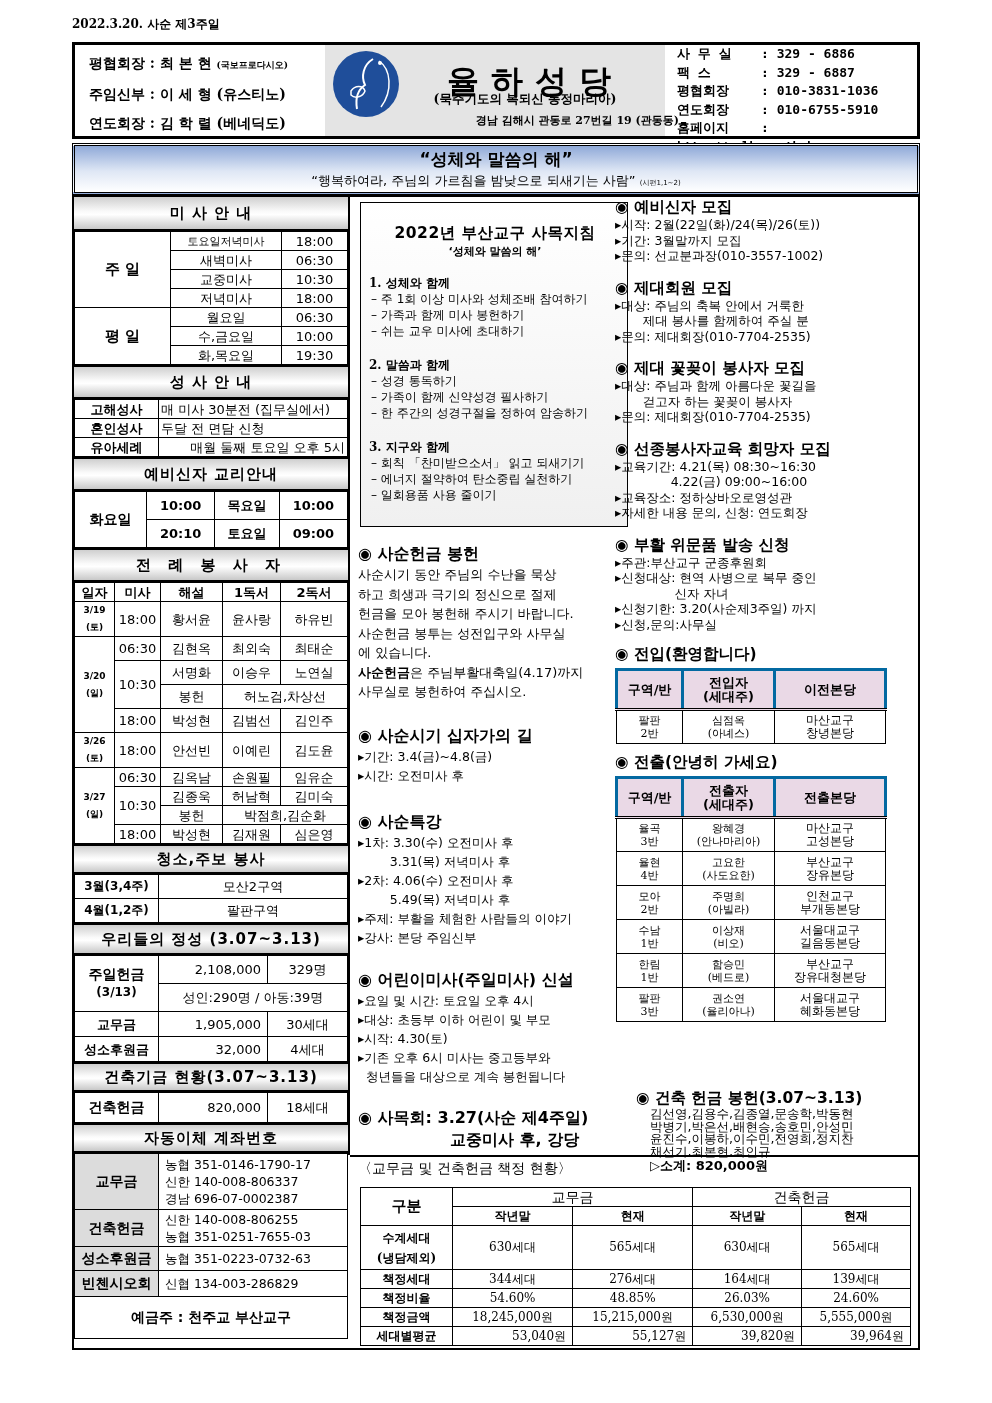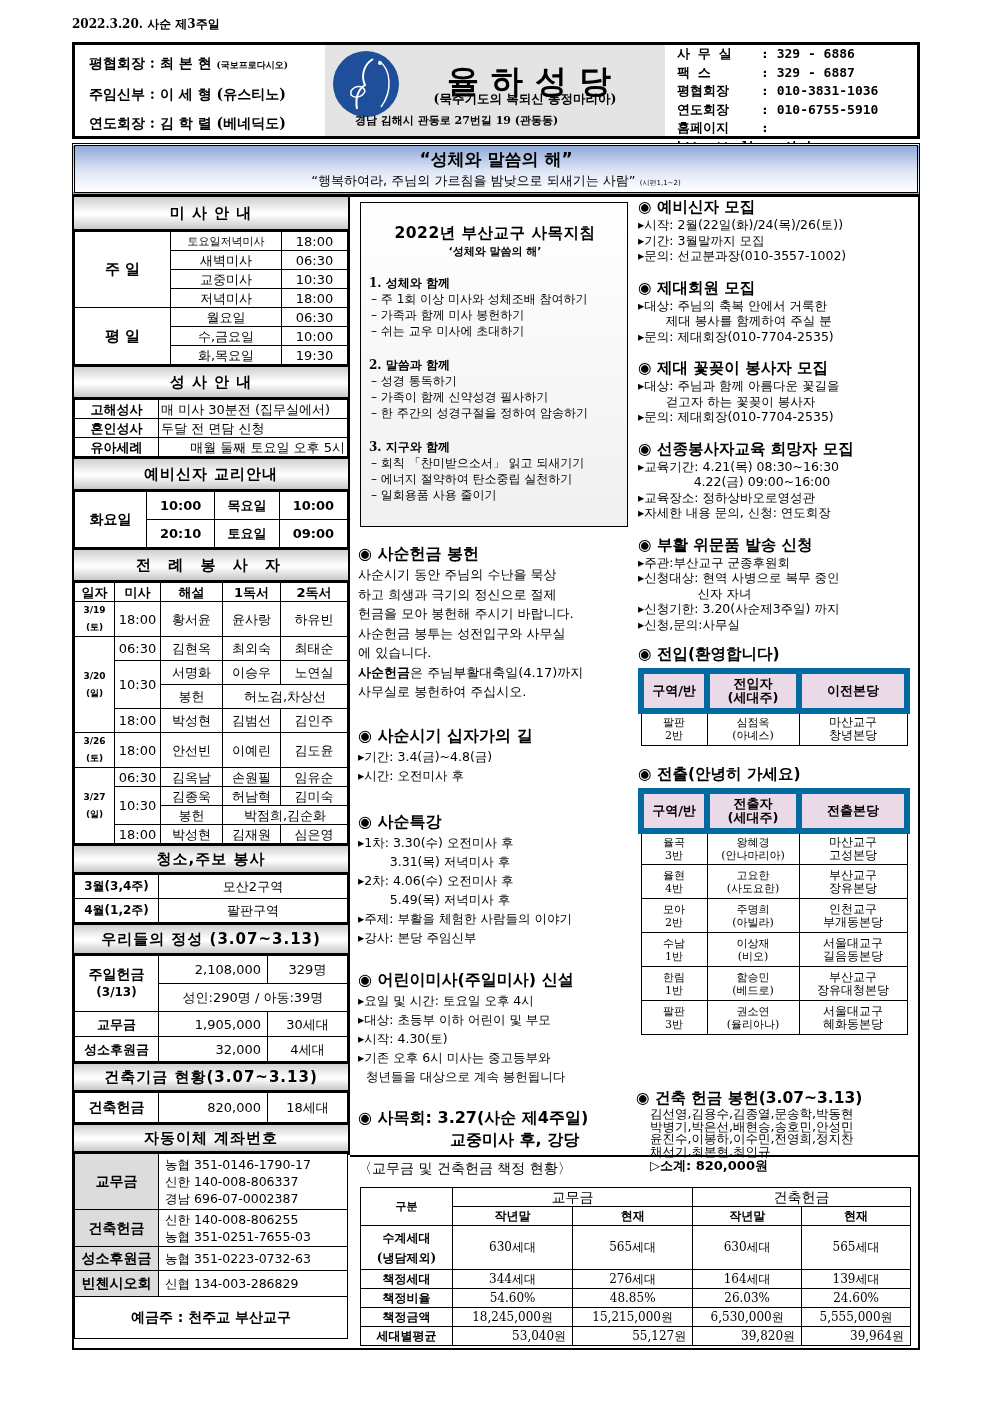--- a/index.html
+++ b/index.html
@@ -8,21 +8,21 @@
   .date-line { left: 72px; top: 16px; font-family: "DejaVu Serif", serif; font-size: 12px; font-weight: bold; }
 
   
   .header { left: 72px; top: 42px; width: 848px; height: 97px; border: 3px solid #000; background: #fff; }
   .hdr-left { left: 14px; top: 4px; width: 230px; font-family: "DejaVu Serif", serif; font-size: 14px; font-weight: bold; line-height: 29px; }
   .hdr-left .small { font-size: 9px; }
   .hdr-center { left: 250px; top: 0; width: 340px; height: 91px; background: #e4e4e4; }
   .logo { left: 8px; top: 6px; width: 66px; height: 66px; border-radius: 50%; background: #1f4e9a; }
   .church-name { left: 90px; top: 12px; width: 240px; text-align: center; font-size: 32px; font-weight: bold; letter-spacing: 12px; line-height: 48px; }
   .church-sub { left: 60px; top: 46px; width: 280px; text-align: center; font-size: 12.5px; font-weight: bold; font-family: "DejaVu Serif", serif; }
-  .church-addr { left: 30px; top: 68px; width: 310px; text-align: left; font-size: 11px; font-weight: bold; font-family: "DejaVu Serif", serif; }
+  .church-addr { left: 44px; top: 68px; width: 310px; text-align: right; font-size: 11px; font-weight: bold; font-family: "DejaVu Serif", serif; }
   .hdr-right { left: 602px; top: 0; width: 240px; font-family: "DejaVu Sans Mono", monospace; font-size: 13px; font-weight: bold; line-height: 18.5px; }
   .hdr-right .lbl { display: inline-block; width: 84px; }
   .hdr-right .link { text-decoration: underline; font-size: 12px; }
 
   
   .banner { left: 72px; top: 143px; width: 848px; height: 52px; border: 3px double #000; border-width: 3px; background: linear-gradient(#8fa9d8, #dfe7f5 55%, #fff); }
   .banner-title { left: 0; top: 2px; width: 100%; text-align: center; font-size: 17px; font-weight: bold; }
   .banner-sub { left: 0; top: 26px; width: 100%; text-align: center; font-size: 13px; }
   .banner-sub .ref { font-size: 7px; }
 
@@ -46,25 +46,25 @@
   .guide-title { text-align: center; font-size: 15.5px; font-weight: bold; letter-spacing: 0.5px; }
   .guide-sub { text-align: center; font-size: 11px; font-weight: bold; margin-bottom: 16px; }
   .guide-h { font-family: "DejaVu Serif", serif; font-weight: bold; font-size: 12px; margin-top: 0; line-height: 16px; }
   .guide-li { font-size: 12px; line-height: 16px; padding-left: 2px; }
   .guide-gap { height: 18px; }
   .notice-h { font-size: 16px; font-weight: bold; line-height: 22px; }
   .notice-p { font-size: 13px; line-height: 19.5px; }
   .bullet { font-size: 12.5px; line-height: 19px; }
 
   
-  .rcol { left: 638px; top: 197px; width: 280px; }
+  .rcol { left: 615px; top: 197px; width: 280px; }
   .rh { font-size: 15.5px; font-weight: bold; line-height: 20px; }
   .rb { font-size: 12.5px; line-height: 15.5px; }
   table.mv { border-collapse: collapse; width: 272px; font-size: 11px; }
-  table.mv th { background: #ead9e6; border: 6px solid #0369a1; font-size: 13px; font-weight: bold; height: 40px; line-height: 14px; }
+  table.mv th { background: #ead9e6; border: 3px solid #0369a1; font-size: 13px; font-weight: bold; height: 40px; line-height: 14px; }
   table.mv thead tr { border-bottom: 3px double #000; }
   table.mv td { border: 1px solid #000; text-align: center; font-family: "DejaVu Serif", serif; font-size: 11px; line-height: 13px; height: 34px; }
   table.mv td.big { font-size: 12px; }
 
   
   .stats { left: 350px; top: 1155px; width: 570px; height: 195px; border-top: 2px solid #000; }
   .stats-title { left: 8px; top: 3px; font-size: 14px; }
   table.st { position: absolute; left: 10px; top: 30px; width: 551px; border-collapse: collapse; font-family: "DejaVu Serif", serif; font-size: 12px; }
   table.st td { border: 1px solid #000; text-align: center; height: 19px; line-height: 17px; }
   table.st .rowh { font-weight: bold; }
@@ -451,21 +451,21 @@
 2반</td>
             <td style="white-space:pre-line">심점옥
 (아녜스)</td>
             <td class="big" style="white-space:pre-line">마산교구
 창녕본당</td>
           </tr>
       </tbody>
     </table>
   </div>
 
-  <div style="margin-top:18px">
+  <div style="margin-top:8px">
     <div class="rh" style="margin-bottom:4px">◉ 전출(안녕히 가세요)</div>
     <table class="mv">
       <thead>
           <tr>
         <th style="width:66px">구역/반</th>
         <th style="width:92px;white-space:pre-line">전출자
 (세대주)</th>
         <th>전출본당</th>
       </tr>
         </thead>
@@ -532,21 +532,21 @@
     <div>채선기,최본현,최인규</div>
     <div class="b" style="font-size:13px;line-height:16px">▷소계: 820,000원</div>
   </div>
 </div>
 
 <div class="abs stats">
   <div class="abs stats-title">〈교무금 및 건축헌금 책정 현황〉</div>
   <table class="st">
     <tbody>
         <tr>
-      <td rowspan="2" class="rowh" style="width:92px;font-size:11px">구분</td>
+      <td rowspan="2" class="rowh" style="width:92px;font-size:15px">구분</td>
       <td colspan="2" style="font-size:14px">교무금</td>
       <td colspan="2" style="font-size:14px">건축헌금</td>
     </tr>
     <tr class="rowh">
       <td>작년말</td>
           <td>현재</td>
           <td>작년말</td>
           <td>현재</td>
     </tr>
     <tr>

